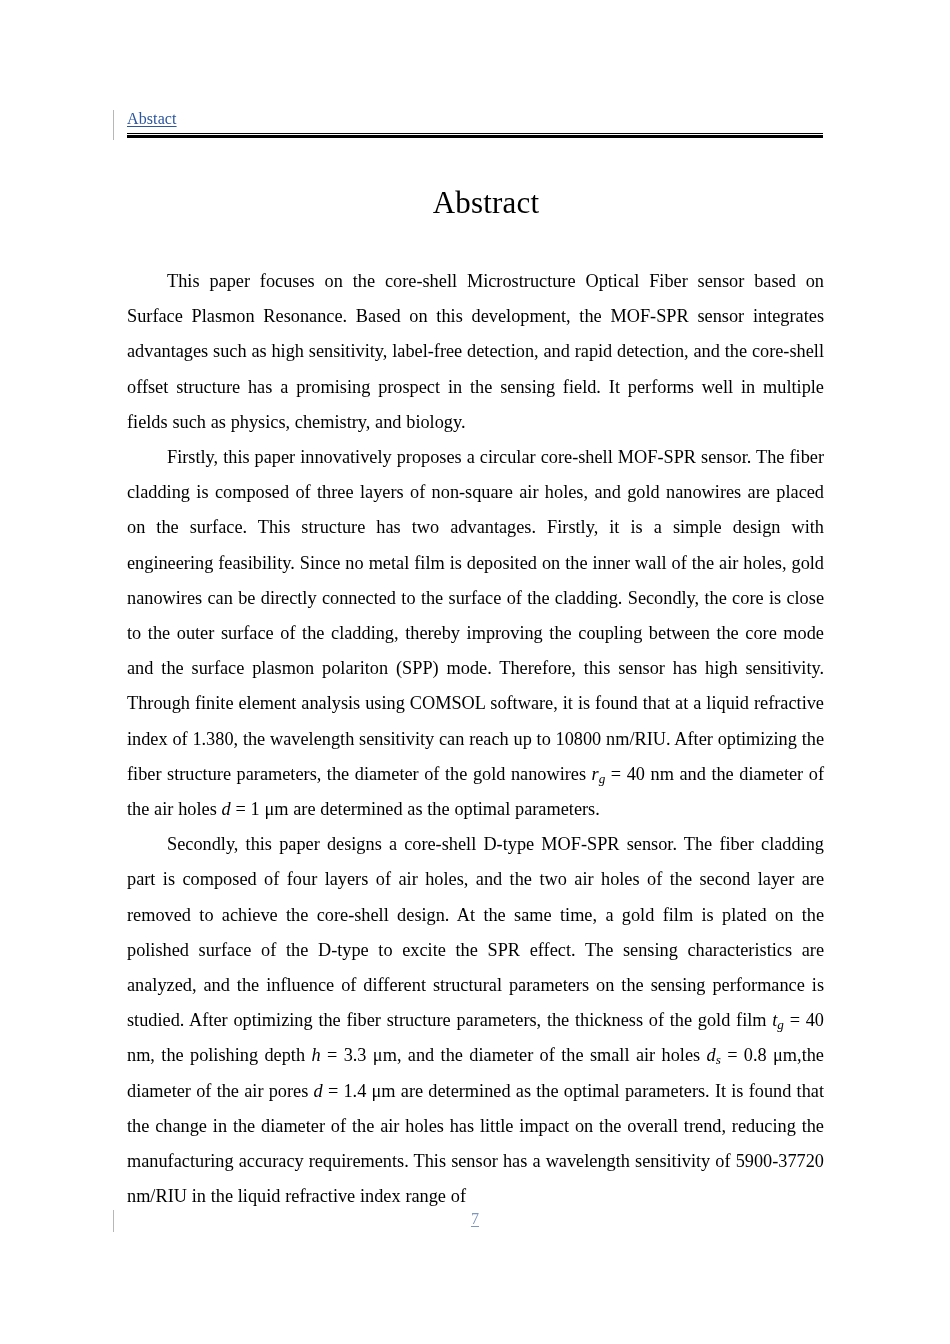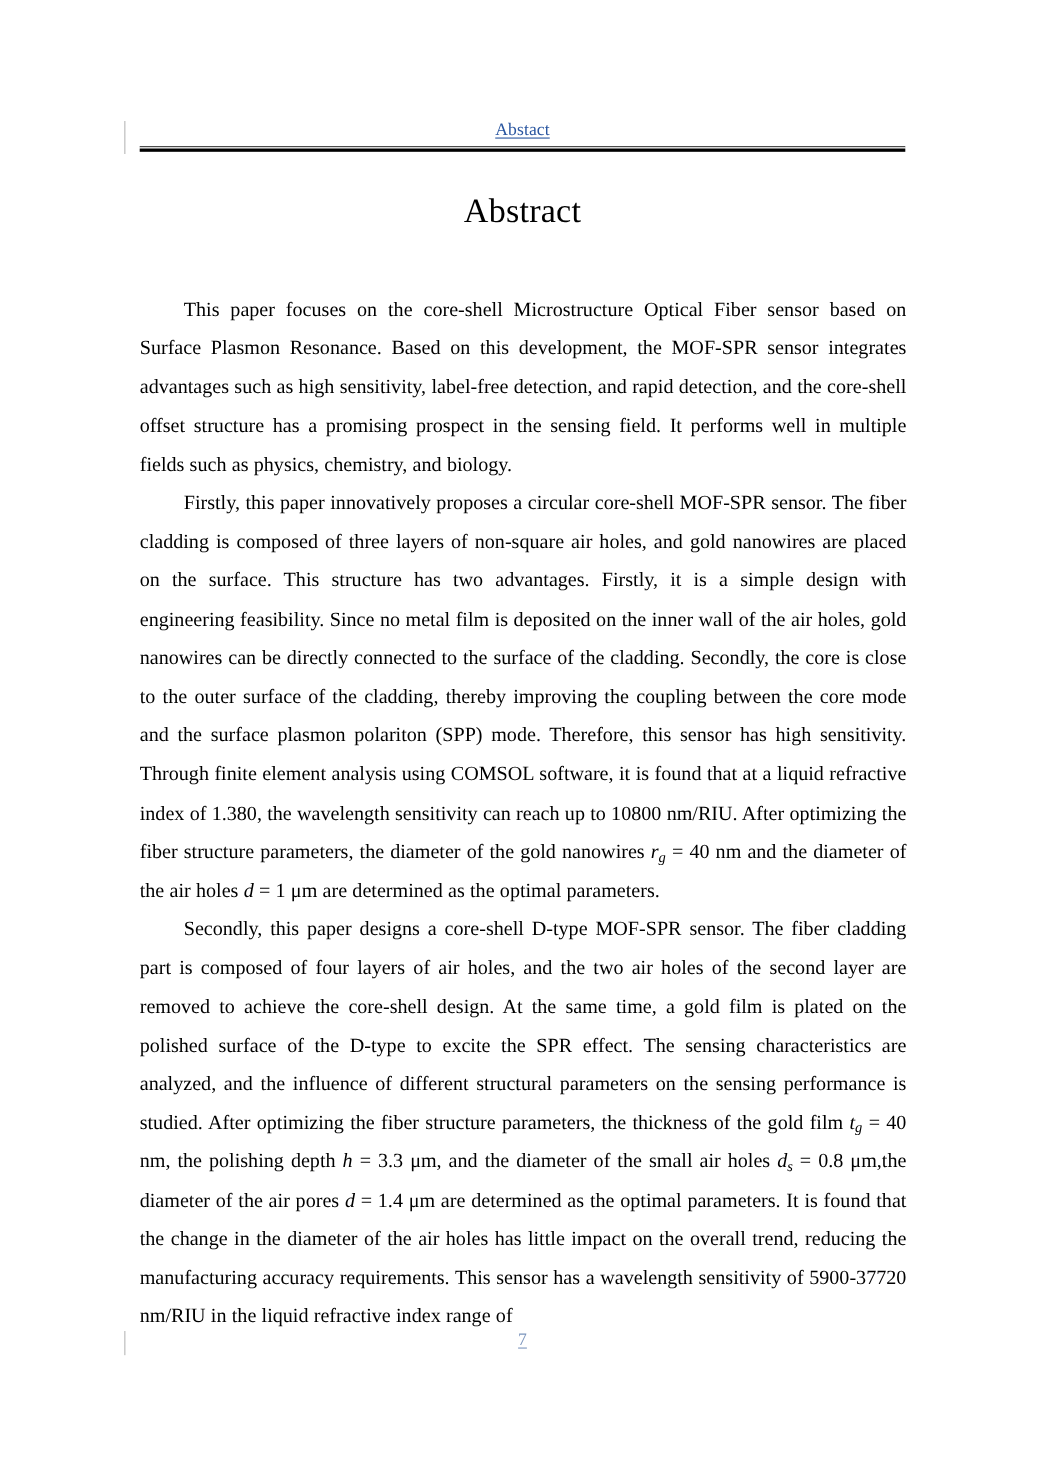--- a/index.html
+++ b/index.html
@@ -38,21 +38,21 @@
     top: 2px;
     width: 1px;
     height: 30px;
     background: #b7b7b7;
   }
   .header-text {
     position: absolute;
     left: 127px;
     top: 0;
     width: 696px;
-    text-align: center;
+    text-align: left;
     font-size: 16px;
     line-height: 22px;
     color: #2a56a0;
     letter-spacing: 0.1px;
   }
   .header-text .hdr-link {
     text-decoration: underline;
     text-underline-offset: 2px;
     color: #2a56a0;
     cursor: pointer;
@@ -89,21 +89,21 @@
   
   .doc-title {
     position: absolute;
     left: 127px;
     top: 172px;
     width: 696px;
     text-align: center;
     font-size: 31px;
     line-height: 40px;
     font-weight: normal;
-    margin: 0;
+    margin: 11px;
     letter-spacing: 0.2px;
   }
 
   
   .body-zone {
     position: absolute;
     left: 127px;
     top: 248px;
     width: 697px;
     margin-top: 16px;

